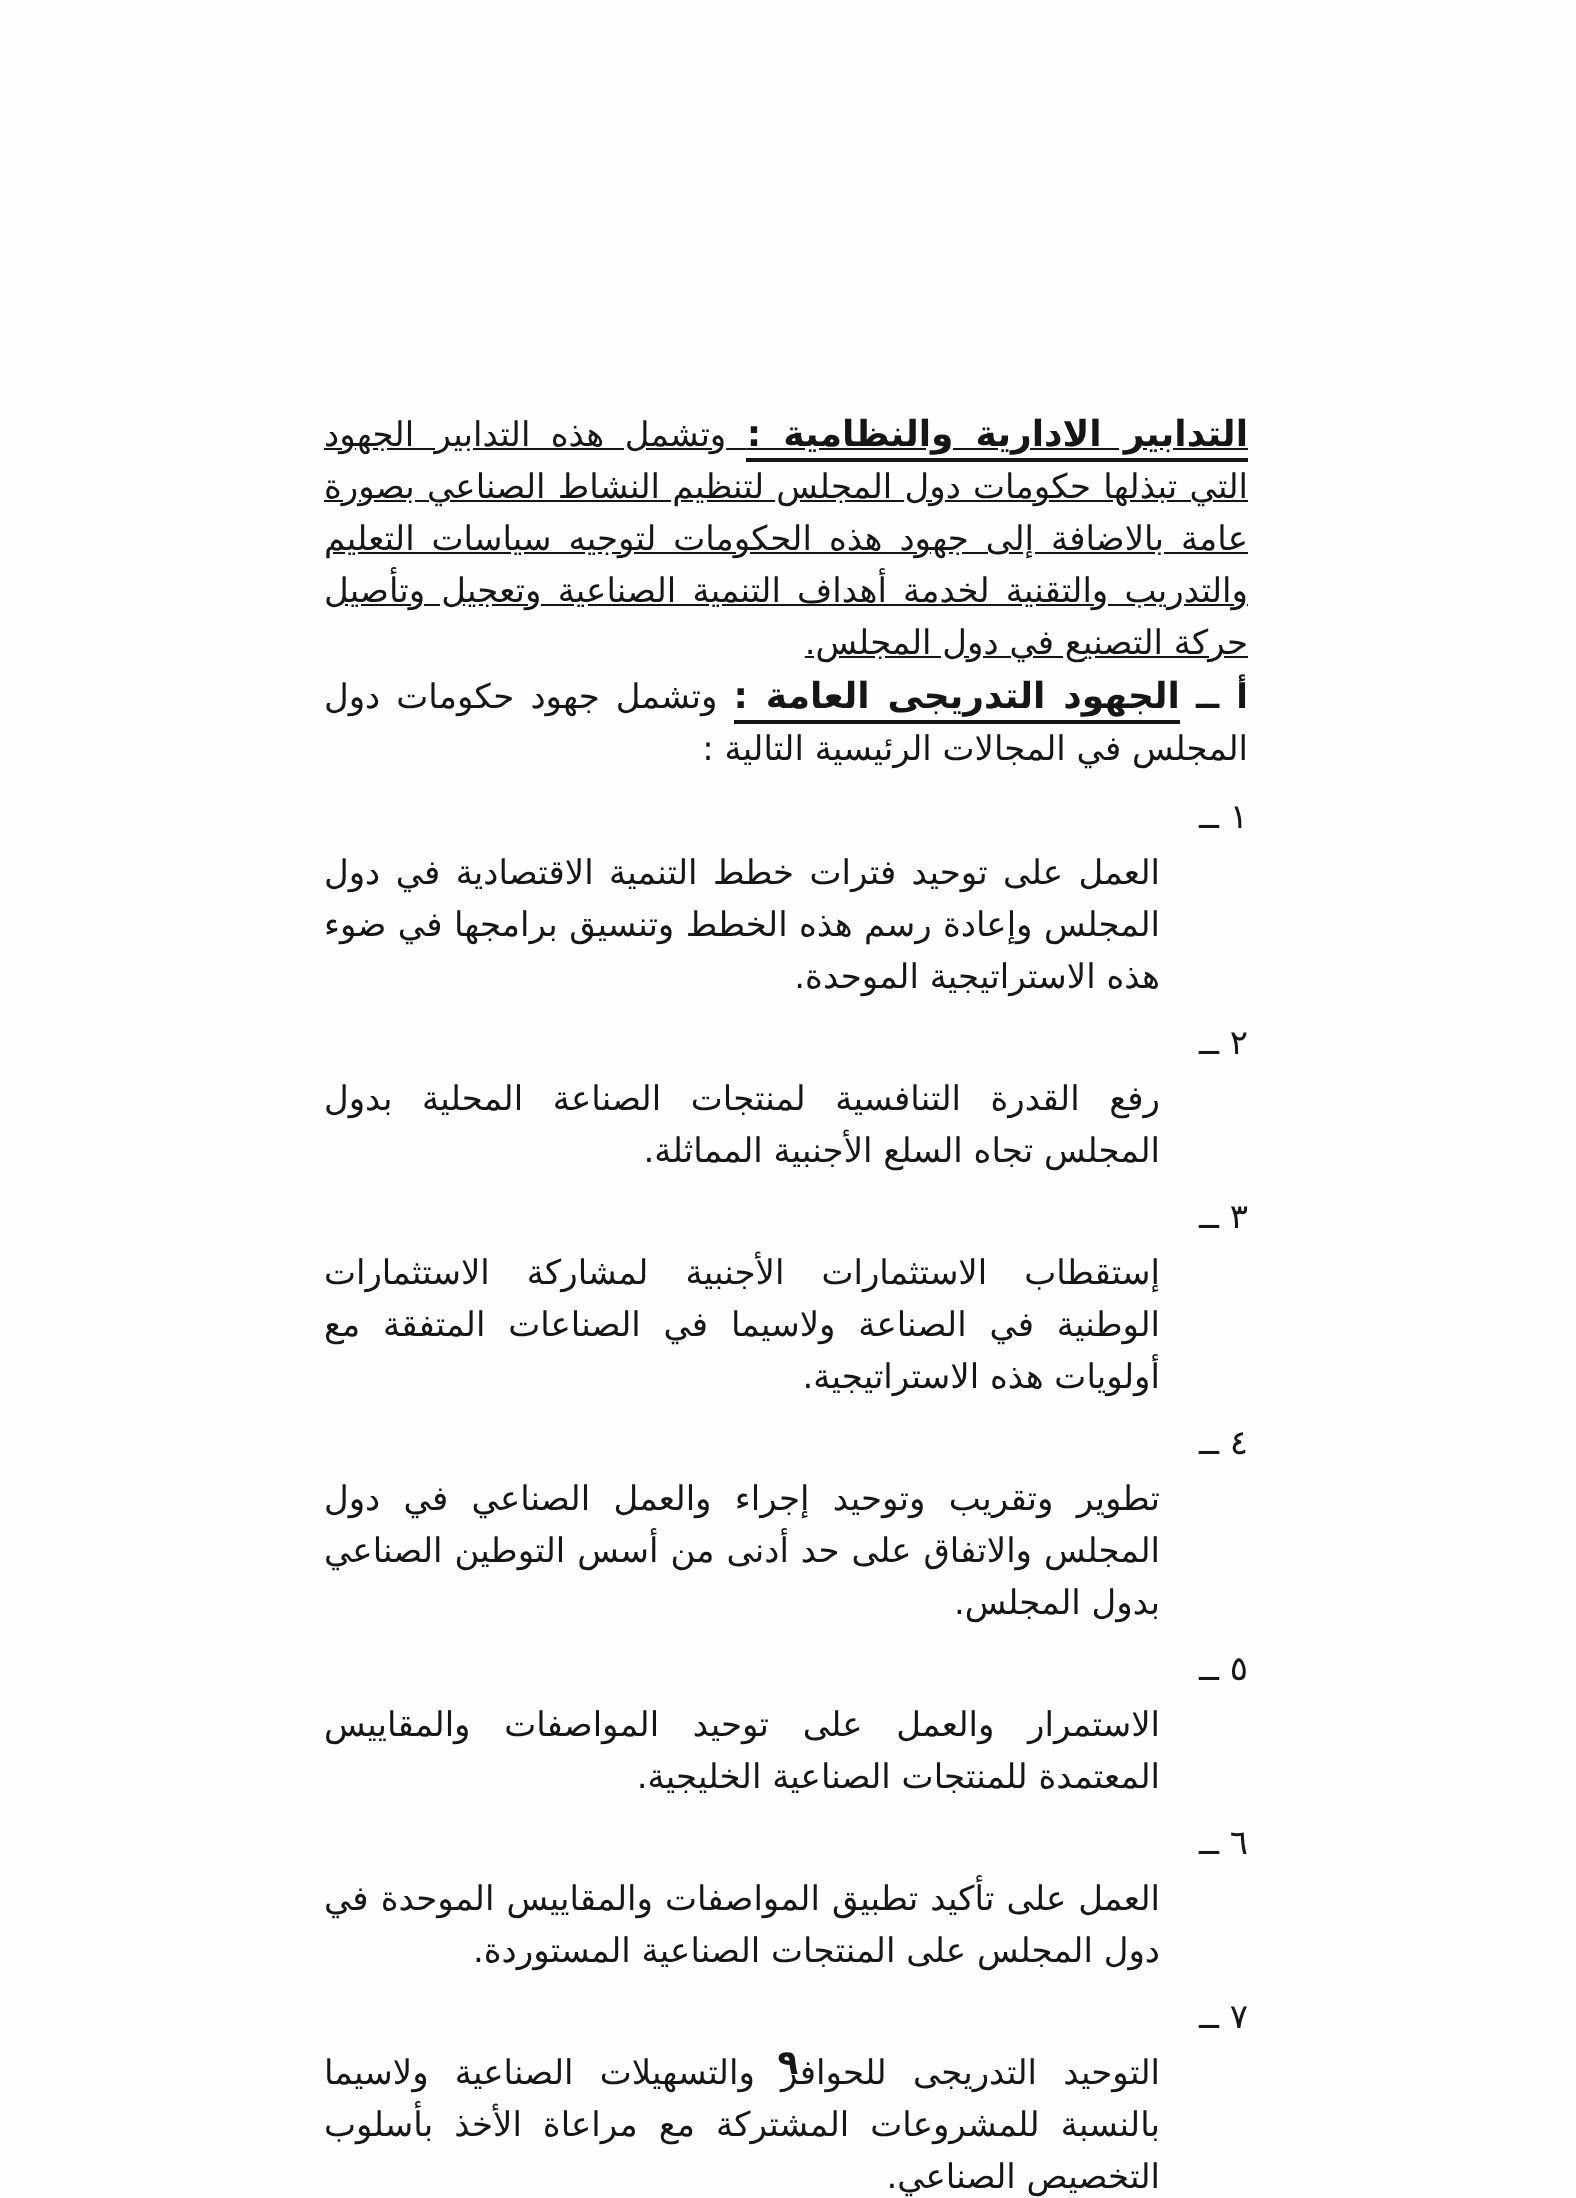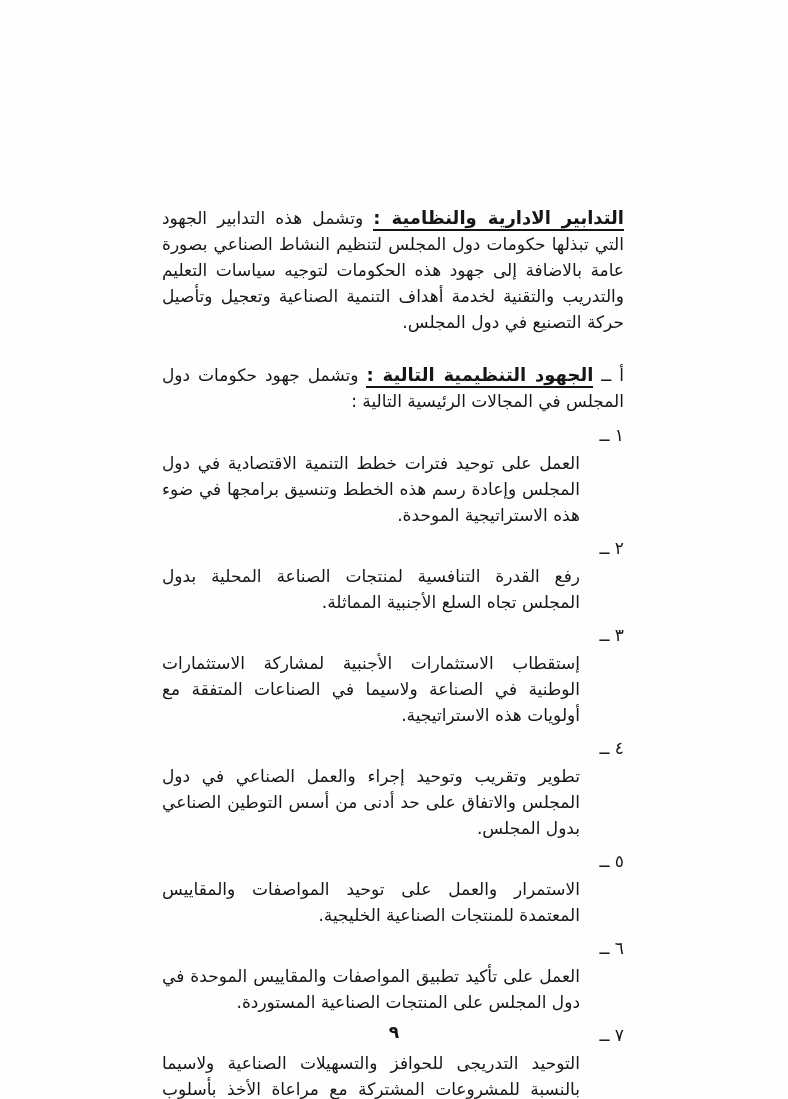--- a/index.html
+++ b/index.html
@@ -16,22 +16,22 @@
     position: absolute;
     top: 205px;
     right: 164px;
     width: 462px;
     direction: rtl;
     font-size: 17px;
     line-height: 26px;
     text-align: justify;
   }
   p { margin: 0; }
-  .intro { margin-bottom: 27px; }
-  .bold { font-weight: 400; }
+  .intro { margin-bottom: 1px; text-decoration: underline; }
+  .bold { font-weight: 700; }
   .u {
     font-weight: 700;
     font-size: 18px;
     border-bottom: 2px solid #161616;
     padding-bottom: 1px;
   }
   .section-head { margin-bottom: 8px; }
   .list { direction: rtl; }
   .li {
     display: flex;
@@ -63,21 +63,21 @@
 <div class="page">
   <div class="content">
 
     <p class="intro">
       <span class="u">التدابير الادارية والنظامية :</span>
       <span>وتشمل هذه التدابير الجهود التي تبذلها حكومات دول المجلس لتنظيم النشاط الصناعي بصورة عامة بالاضافة إلى جهود هذه الحكومات لتوجيه سياسات التعليم والتدريب والتقنية لخدمة أهداف التنمية الصناعية وتعجيل وتأصيل حركة التصنيع في دول المجلس.</span>
     </p>
 
     <p class="section-head">
       <span class="bold">أ ــ</span>
-      <span class="u">الجهود التنظيمية التالية :</span>
+      <span class="u">الجهود التدريجى العامة :</span>
       <span>وتشمل جهود حكومات دول المجلس في المجالات الرئيسية التالية :</span>
     </p>
 
     <div class="list">
 
       <div class="li">
         <span class="marker"><span>١</span> <span>ــ</span></span>
         <span class="li-text">العمل على توحيد فترات خطط التنمية الاقتصادية في دول المجلس وإعادة رسم هذه الخطط وتنسيق برامجها في ضوء هذه الاستراتيجية الموحدة.</span>
       </div>
 

